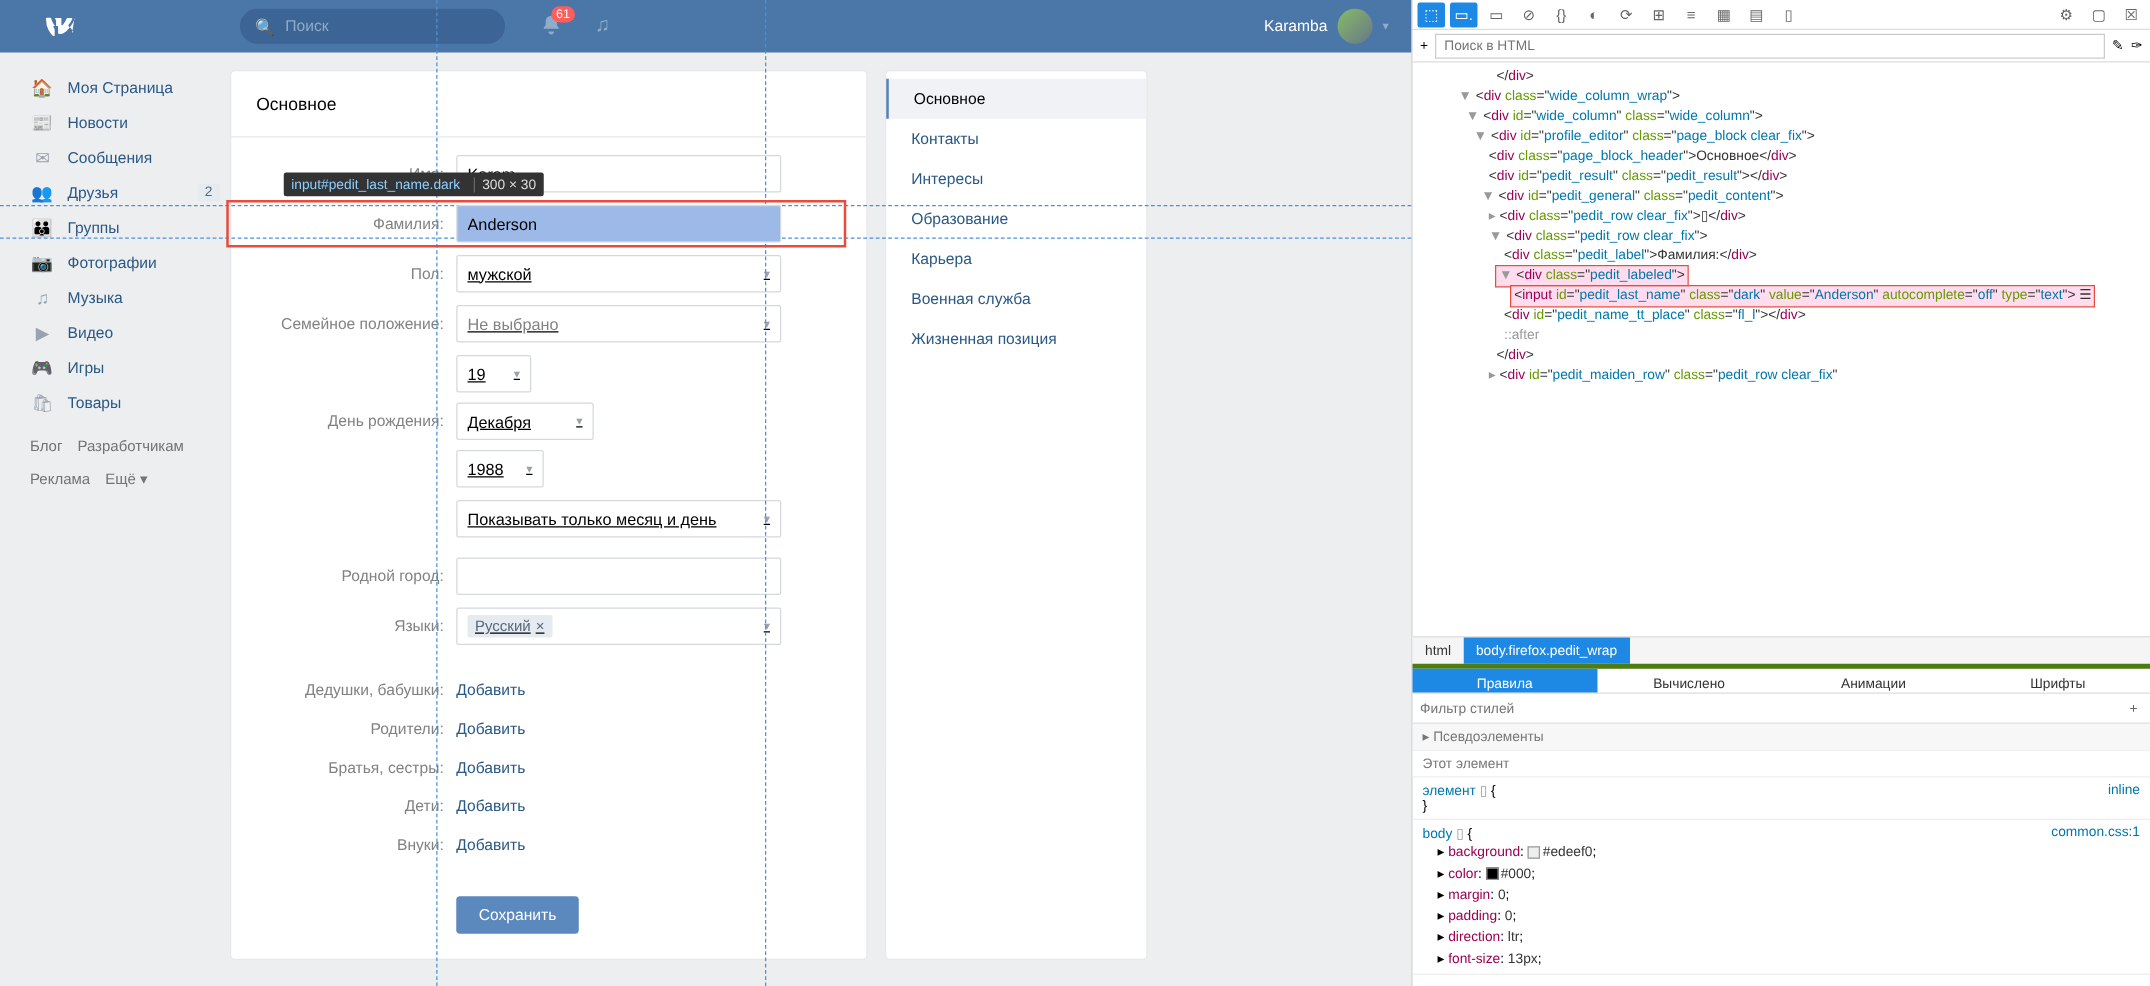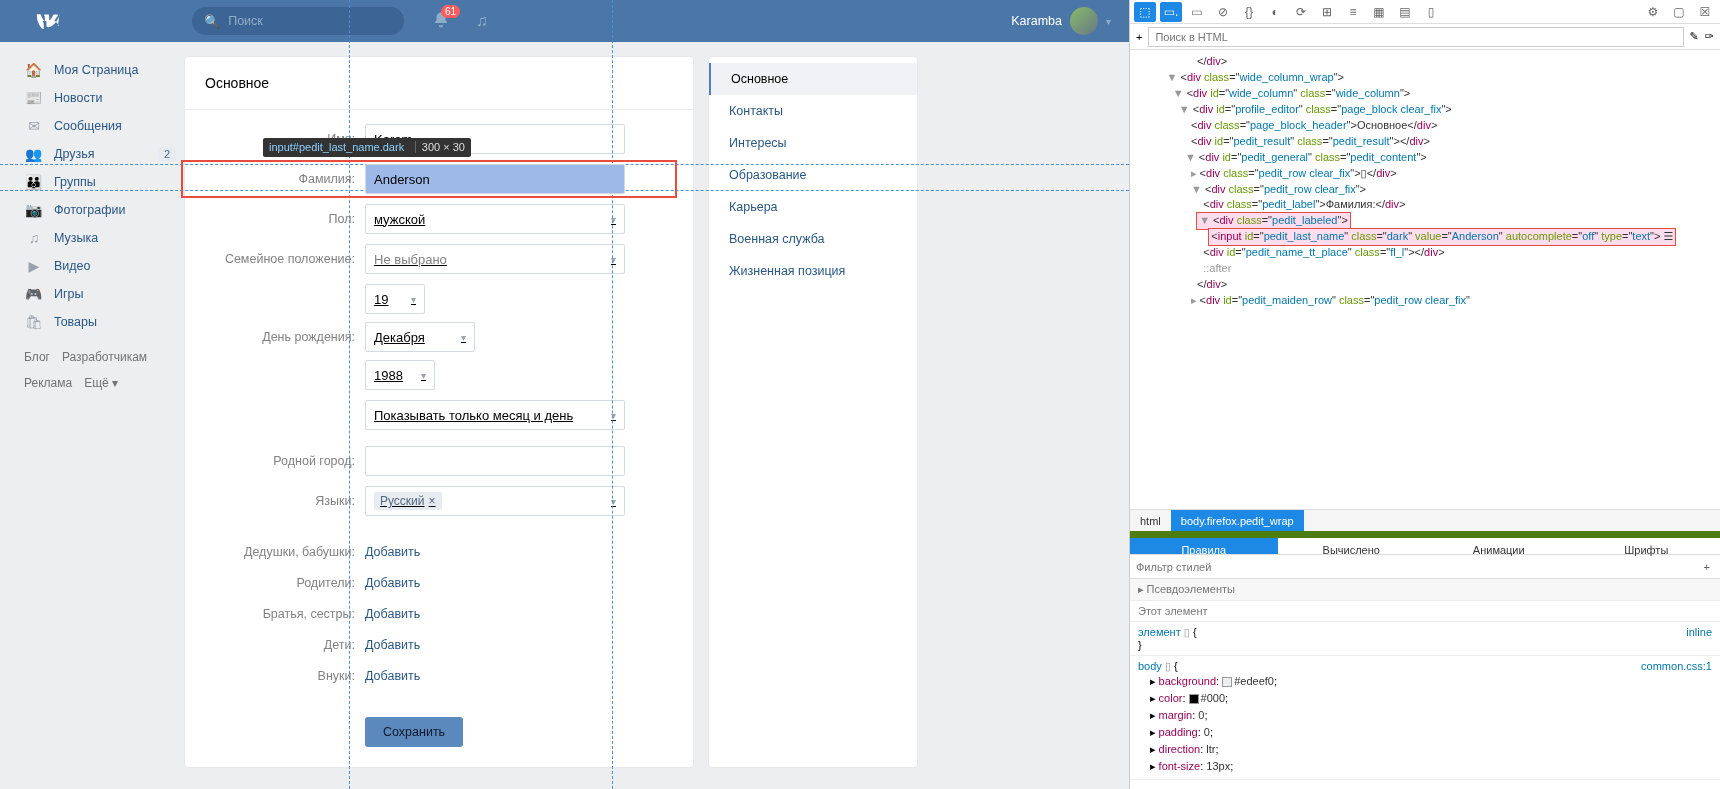--- a/index.html
+++ b/index.html
@@ -38,26 +38,26 @@
 .form-row.tall { margin-bottom:16px; }
 .flabel { width:180px; text-align:right; padding-right:10px; color:#828282; font-size:12.5px; }
 .fcontrol { flex:1; }
 .fcontrol input[type=text], .fcontrol .sel { width:260px; height:30px; border:1px solid #d3d9de; border-radius:2px; padding:0 8px; font-size:13px; background:#fff; color:#000; }
 .fcontrol .sel { display:flex; align-items:center; justify-content:space-between; cursor:pointer;text-decoration:underline; }
 .sel .chev { color:#99a2ad; font-size:10px; }
 .date-row { display:flex; gap:8px;flex-direction:column; }
 .date-row .sel { width:auto; }
 .lang-tag { display:inline-flex; align-items:center; background:#e5ebf1; color:#55677d; font-size:12px; padding:2px 6px; border-radius:2px; gap:4px; }
 .addlink { color:#2a5885; font-size:12.5px; cursor:pointer; }
-.savebtn { margin-left:180px; margin-top:18px; background:#5b88bd; color:#0f172a; border:none; padding:8px 18px; border-radius:3px; font-size:12.5px; cursor:pointer; }
+.savebtn { margin-left:180px; margin-top:18px; background:#5b88bd; color:#ffffff; border:none; padding:8px 18px; border-radius:3px; font-size:12.5px; cursor:pointer; }
 
 
 .highlighted-row { position:relative; outline:2px solid #e74c3c; outline-offset:2px; }
 .highlighted-row input { background:#9db9e8 !important; color:#2a5885; }
-.inspect-tooltip { position:absolute; top:-26px; left:42px; background:#333; color:#ddd; font-size:11px; padding:3px 6px; border-radius:2px; white-space:nowrap; font-family:Menlo,monospace;margin-left:36px; }
+.inspect-tooltip { position:absolute; top:-26px; left:42px; background:#333; color:#ddd; font-size:11px; padding:3px 6px; border-radius:2px; white-space:nowrap; font-family:Menlo,monospace; }
 .inspect-tooltip .sel-part { color:#8ccfff; }
 .inspect-tooltip .dim { color:#ddd; border-left:1px solid #666; padding-left:6px; margin-left:4px; }
 
 .side-tabs { width:210px; margin-left:14px; margin-top:14px; background:#fff; border:1px solid #e7e8ec; border-radius:4px; padding:6px 0; }
 .side-tabs .stab { padding:9px 20px; color:#2a5885; font-size:12.5px; cursor:pointer; }
 .side-tabs .stab.active { color:#000; font-weight:500; border-left:2px solid #5181b8; background:#f0f2f5; }
 
 
 .guide-v { position:absolute; top:0; bottom:0; border-left:1px dashed #4a90d9; }
 .guide-h { position:absolute; left:0; right:0; border-top:1px dashed #4a90d9; }
@@ -71,21 +71,21 @@
 .dt-html { flex:1; overflow:auto; padding:4px 6px; color:#333; line-height:1.45; }
 .dt-html .ln { white-space:pre; }
 .tag { color:#905; }
 .attr { color:#690; }
 .attrv { color:#07a; }
 .tw { color:#999; }
 .hl-node { background:#fde; outline:1px solid #e74c3c; display:inline-block; padding:0 2px; }
 .dt-crumbs { height:22px; background:#f5f5f5; border-top:1px solid #ddd; display:flex; align-items:center; font-size:11px; }
 .dt-crumbs .crumb { padding:0 10px; color:#333; }
 .dt-crumbs .crumb.active { background:#1e88e5; color:#fff; height:100%; display:flex; align-items:center; }
-.dt-subtabs { height:24px; border-top:7px solid #4d7c0f; border-bottom:1px solid #ddd; display:flex; }
+.dt-subtabs { height:24px; border-top:4px solid #4d7c0f; border-bottom:1px solid #ddd; display:flex; }
 .dt-subtabs .st { flex:1; text-align:center; line-height:24px; font-size:11px; color:#333; cursor:pointer; }
 .dt-subtabs .st.active { background:#1e88e5; color:#fff; }
 .dt-filter { height:24px; border-bottom:1px solid #ddd; display:flex; align-items:center; padding:0 6px; }
 .dt-filter input { flex:1; border:none; font-size:11px; outline:none; }
 .dt-filter .plus { color:#666; cursor:pointer; padding:0 4px; }
 .dt-styles { flex:0 0 210px; overflow:auto; font-size:11px; }
 .dt-styles .sec { padding:4px 8px; border-bottom:1px solid #eee; }
 .dt-styles .sec-h { color:#777; font-size:11px; padding:4px 8px; background:#f7f7f7; border-bottom:1px solid #eee; display:flex; justify-content:space-between;}
 .dt-styles .rule { padding:2px 0 2px 12px; }
 .prop { color:#905; }

